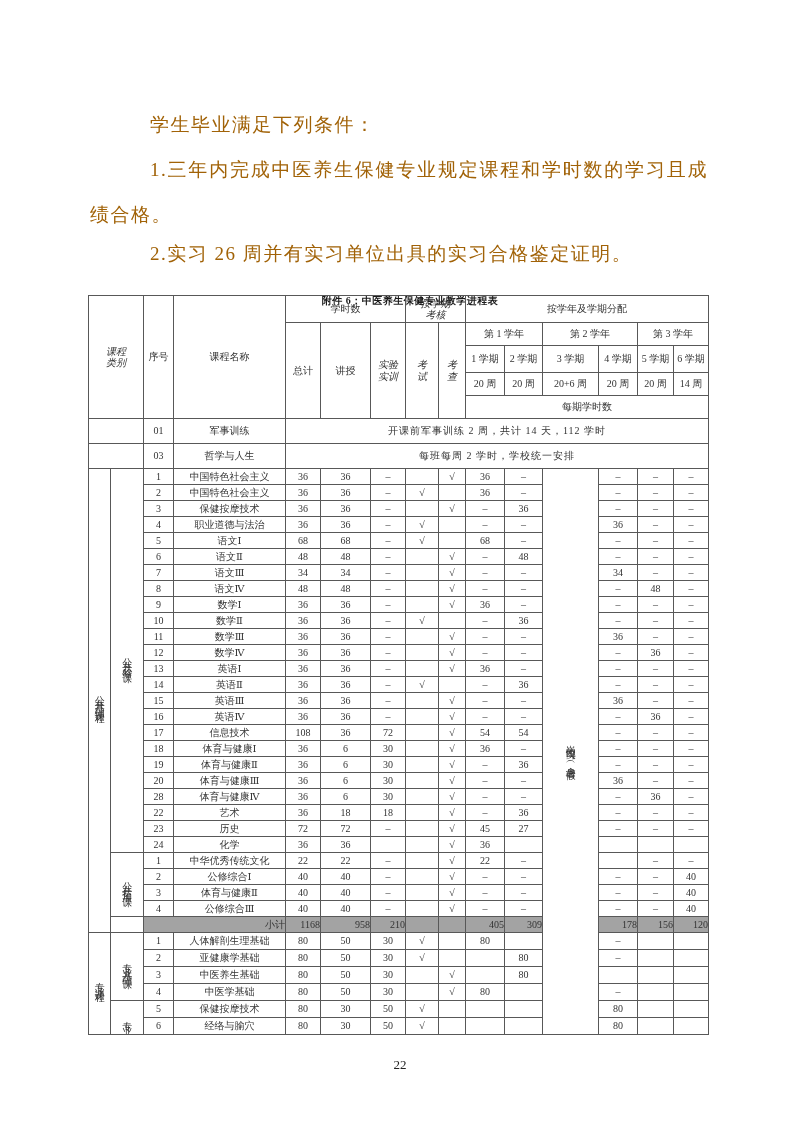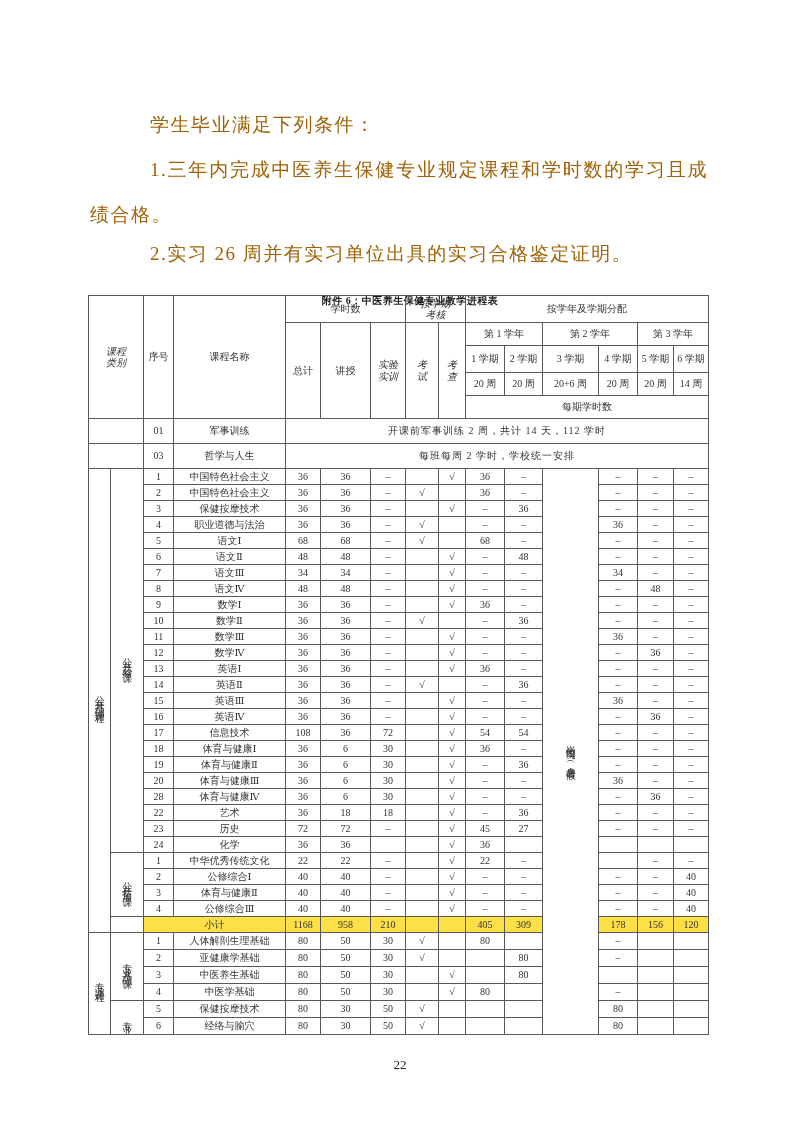--- a/index.html
+++ b/index.html
@@ -7,21 +7,21 @@
        font-family:"Liberation Serif","DejaVu Serif",serif;color:#2f2f2f;overflow:hidden;}
   .abs{position:absolute;}
   .intro{left:90px;width:618px;font-size:19px;letter-spacing:1.5px;text-align:justify;line-height:45px;color:#a16207;}
   .indent{text-indent:60px;}
   .caption{left:100px;width:620px;text-align:center;font-weight:bold;font-size:10px;color:#1a1a1a;letter-spacing:0.5px;margin-top:28px;}
   table{position:absolute;left:88px;top:295px;width:620px;border-collapse:collapse;table-layout:fixed;}
   td{border:1px solid #585858;text-align:center;vertical-align:middle;padding:0;
      font-size:10px;line-height:1.15;color:#333;overflow:hidden;}
   .pre{white-space:pre-line;font-style:italic;}
   .note{letter-spacing:1px;}
-  .blue{background:#fde047;}
+  .blue{background:#a3a3a3;text-align:right;}
   .vlabel{display:inline-block;writing-mode:vertical-rl;text-orientation:mixed;letter-spacing:4px;font-size:10px;}
   .h27{height:27px}.h23{height:23px}.h19{height:25px}.h16{height:16px}.h17{height:17px}
   .intern-box{display:flex;flex-direction:column;align-items:center;gap:12px;}
   .pagenum{left:0;right:0;top:1057px;text-align:center;font-size:13px;color:#222;}
 </style>
 </head>
 <body>
 
 <div class="abs intro indent" style="top:102px;">学生毕业满足下列条件：</div>
 <div class="abs intro indent" style="top:147px;font-family:Liberation Serif, serif;">1.三年内完成中医养生保健专业规定课程和学时数的学习且成绩合格。</div>

